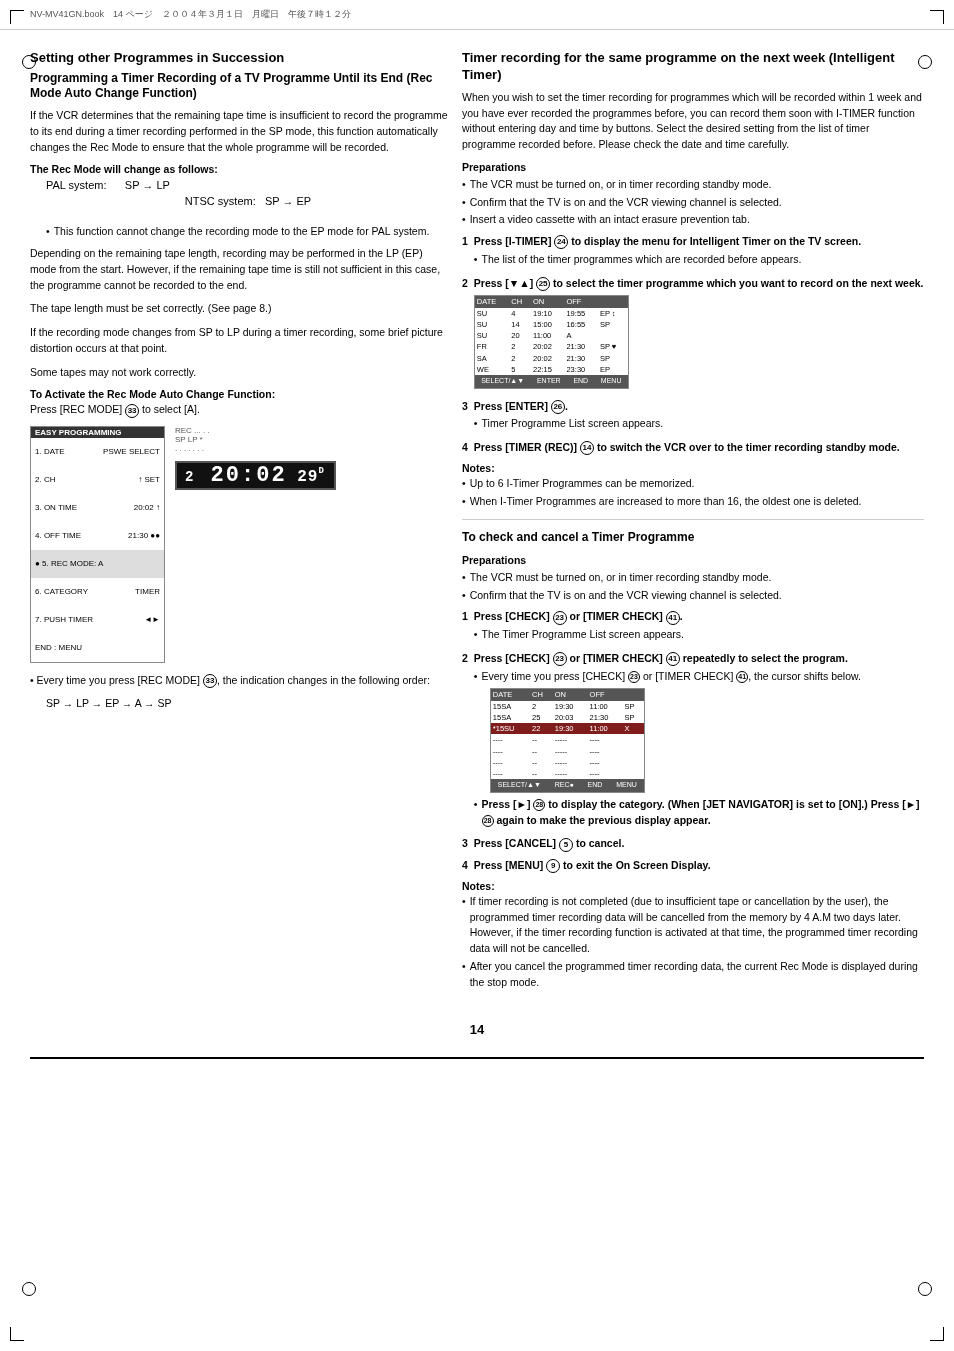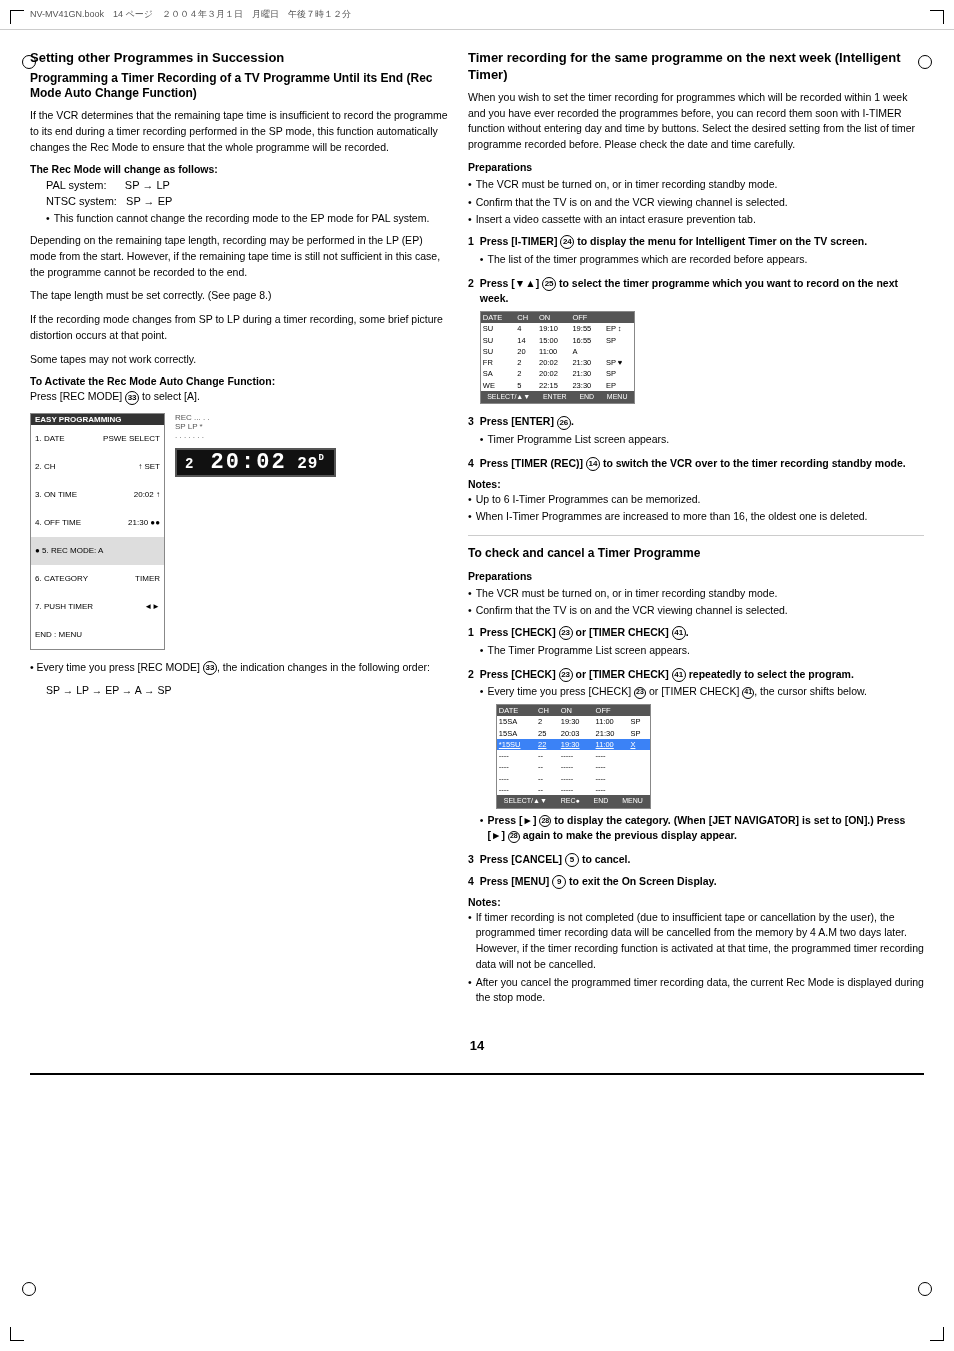--- a/index.html
+++ b/index.html
@@ -55,21 +55,21 @@
     }
     .circle-tl { top: 55px; left: 22px; }
     .circle-tr { top: 55px; right: 22px; }
     .circle-bl { bottom: 55px; left: 22px; }
     .circle-br { bottom: 55px; right: 22px; }
 
     
     .main-content {
       display: flex;
       padding: 20px 30px 20px 30px;
-      gap: 18px;
+      gap: 12px;
     }
 
     .left-column {
       width: 420px;
       flex-shrink: 0;
     }
 
     .right-column {
       flex: 1;
     }
@@ -192,23 +192,22 @@
     .timer-table table {
       width: 100%;
       border-collapse: collapse;
     }
     .timer-table td {
       padding: 0px 2px;
       line-height: 1.5;
       white-space: nowrap;
     }
     .timer-table tr.selected {
-      background: #3b82f6;
+      background: #7f1d1d;
       color: #fff;
-      text-decoration: underline;
     }
     .timer-table-footer {
       background: #555;
       color: #fff;
       display: flex;
       justify-content: space-around;
       font-size: 7px;
       padding: 1px 0;
     }
 
@@ -304,21 +303,21 @@
         <div class="section-subtitle">
           <span>Programming a Timer Recording of a TV Programme Until its End (Rec Mode Auto Change Function)</span>
         </div>
         <div class="section-body">If the VCR determines that the remaining tape time is insufficient to record the programme to its end during a timer recording performed in the SP mode, this function automatically changes the Rec Mode to ensure that the whole programme will be recorded.</div>
 
         <div class="bold-label">The Rec Mode will change as follows:</div>
 
         <div style="margin-left:16px; margin-bottom:4px;">
           <span>PAL system:&nbsp;&nbsp;&nbsp;&nbsp;&nbsp; SP → LP</span>
         </div>
-        <div style="margin-left:16px; margin-bottom:4px;">
+        <div style="margin-left:16px; margin-bottom:17px;text-align:center;">
           <span>NTSC system:&nbsp;&nbsp; SP → EP</span>
         </div>
 
         <div class="bullet-item indent">
           <span>This function cannot change the recording mode to the EP mode for PAL system.</span>
         </div>
 
         <div class="section-body para-gap">Depending on the remaining tape length, recording may be performed in the LP (EP) mode from the start. However, if the remaining tape time is still not sufficient in this case, the programme cannot be recorded to the end.</div>
         <div class="section-body">The tape length must be set correctly. (See page 8.)</div>
         <div class="section-body">If the recording mode changes from SP to LP during a timer recording, some brief picture distortion occurs at that point.</div>

